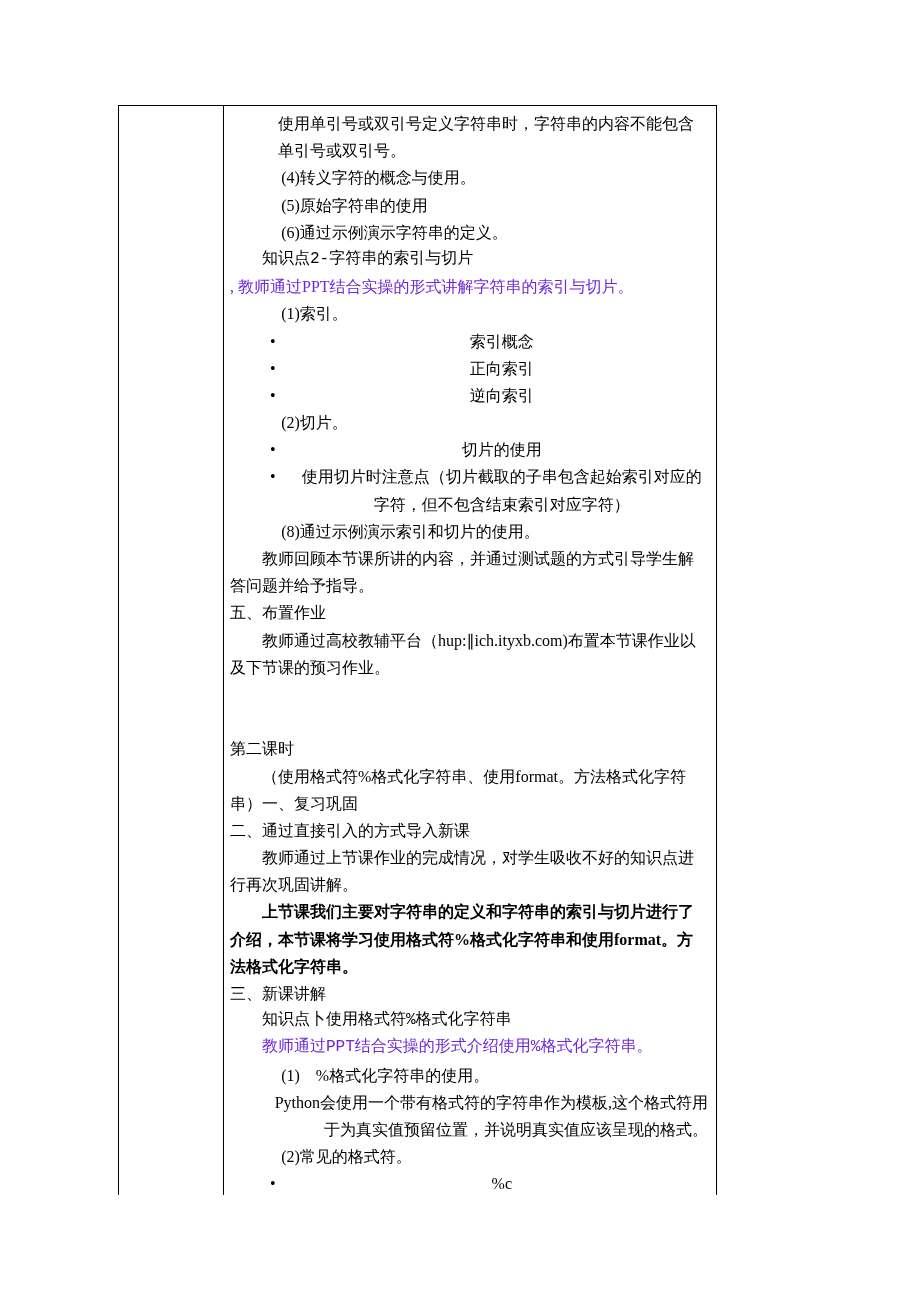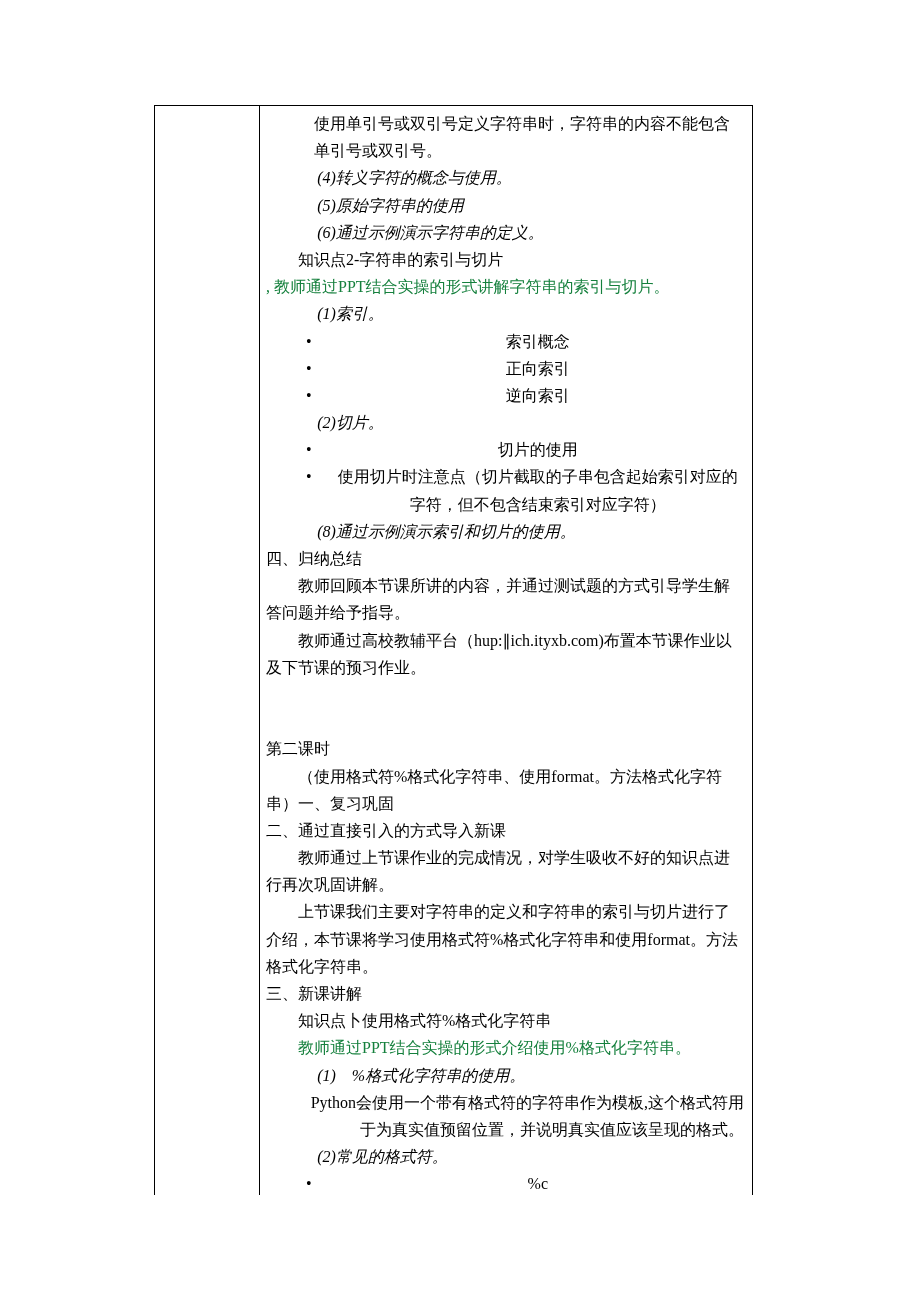--- a/index.html
+++ b/index.html
@@ -15,35 +15,34 @@
   .page {
     position: absolute;
     left: 118px;
     top: 105px;
     width: 599px;
     border: 1px solid #000;
     border-bottom: none;
     display: flex;
     height: 1090px;
     overflow: hidden;
-    margin-left: 36px;
   }
   .left-col {
     width: 105px;
     border-right: 1px solid #000;
     flex-shrink: 0;
   }
   .right-col {
     flex: 1;
     padding: 4px 8px 4px 6px;
   }
-  .indent1 { padding-left: 2em; }
+  .indent1 { padding-left: 2em; font-family: Liberation Mono, monospace; }
   .indent2 { padding-left: 3em; }
-  .indent2b { padding-left: 3.2em; font-style: italic; }
-  .blue { color: #15803d; }
+  .indent2b { padding-left: 3.2em; }
+  .blue { color: #6d28d9; }
   .bullet-row { display: flex; padding-left: 2.5em; }
   .bullet-row .dot { width: 1.6em; flex-shrink: 0; }
   .bullet-row .txt { flex: 1; text-align: center; }
   .center { }
   .gap { height: 1.7em; }
 </style>
 </head>
 <body>
 
 <div class="page">
@@ -75,32 +74,32 @@
     <div class="bullet-row">
         <span class="dot">•</span>
         <span class="txt">切片的使用</span>
       </div>
     <div class="bullet-row">
         <span class="dot">•</span>
         <span class="txt">使用切片时注意点（切片截取的子串包含起始索引对应的字符，但不包含结束索引对应字符）</span>
       </div>
     <div class="indent2b">(8)通过示例演示索引和切片的使用。</div>
 
-    <div>四、归纳总结</div>
     <div style="text-indent:2em;">教师回顾本节课所讲的内容，并通过测试题的方式引导学生解答问题并给予指导。</div>
+    <div>五、布置作业</div>
     <div style="text-indent:2em;">教师通过高校教辅平台（hup:∥ich.ityxb.com)布置本节课作业以及下节课的预习作业。</div>
 
     <div class="gap"></div>
     <div class="gap"></div>
 
     <div class="center">第二课时</div>
     <div style="text-indent:2em;">（使用格式符%格式化字符串、使用format。方法格式化字符串）一、复习巩固</div>
     <div>二、通过直接引入的方式导入新课</div>
     <div style="text-indent:2em;">教师通过上节课作业的完成情况，对学生吸收不好的知识点进行再次巩固讲解。</div>
-    <div style="text-indent:2em;">上节课我们主要对字符串的定义和字符串的索引与切片进行了介绍，本节课将学习使用格式符%格式化字符串和使用format。方法格式化字符串。</div>
+    <div style="text-indent:2em;font-weight:bold;">上节课我们主要对字符串的定义和字符串的索引与切片进行了介绍，本节课将学习使用格式符%格式化字符串和使用format。方法格式化字符串。</div>
     <div>三、新课讲解</div>
     <div class="indent1">知识点卜使用格式符%格式化字符串</div>
     <div class="indent1 blue">教师通过PPT结合实操的形式介绍使用%格式化字符串。</div>
     <div class="indent2b">(1)　%格式化字符串的使用。</div>
     <div style="text-indent:2em;text-align:right;">Python会使用一个带有格式符的字符串作为模板,这个格式符用于为真实值预留位置，并说明真实值应该呈现的格式。</div>
     <div class="indent2b">(2)常见的格式符。</div>
     <div class="bullet-row">
         <span class="dot">•</span>
         <span class="txt">%c</span>
       </div>

